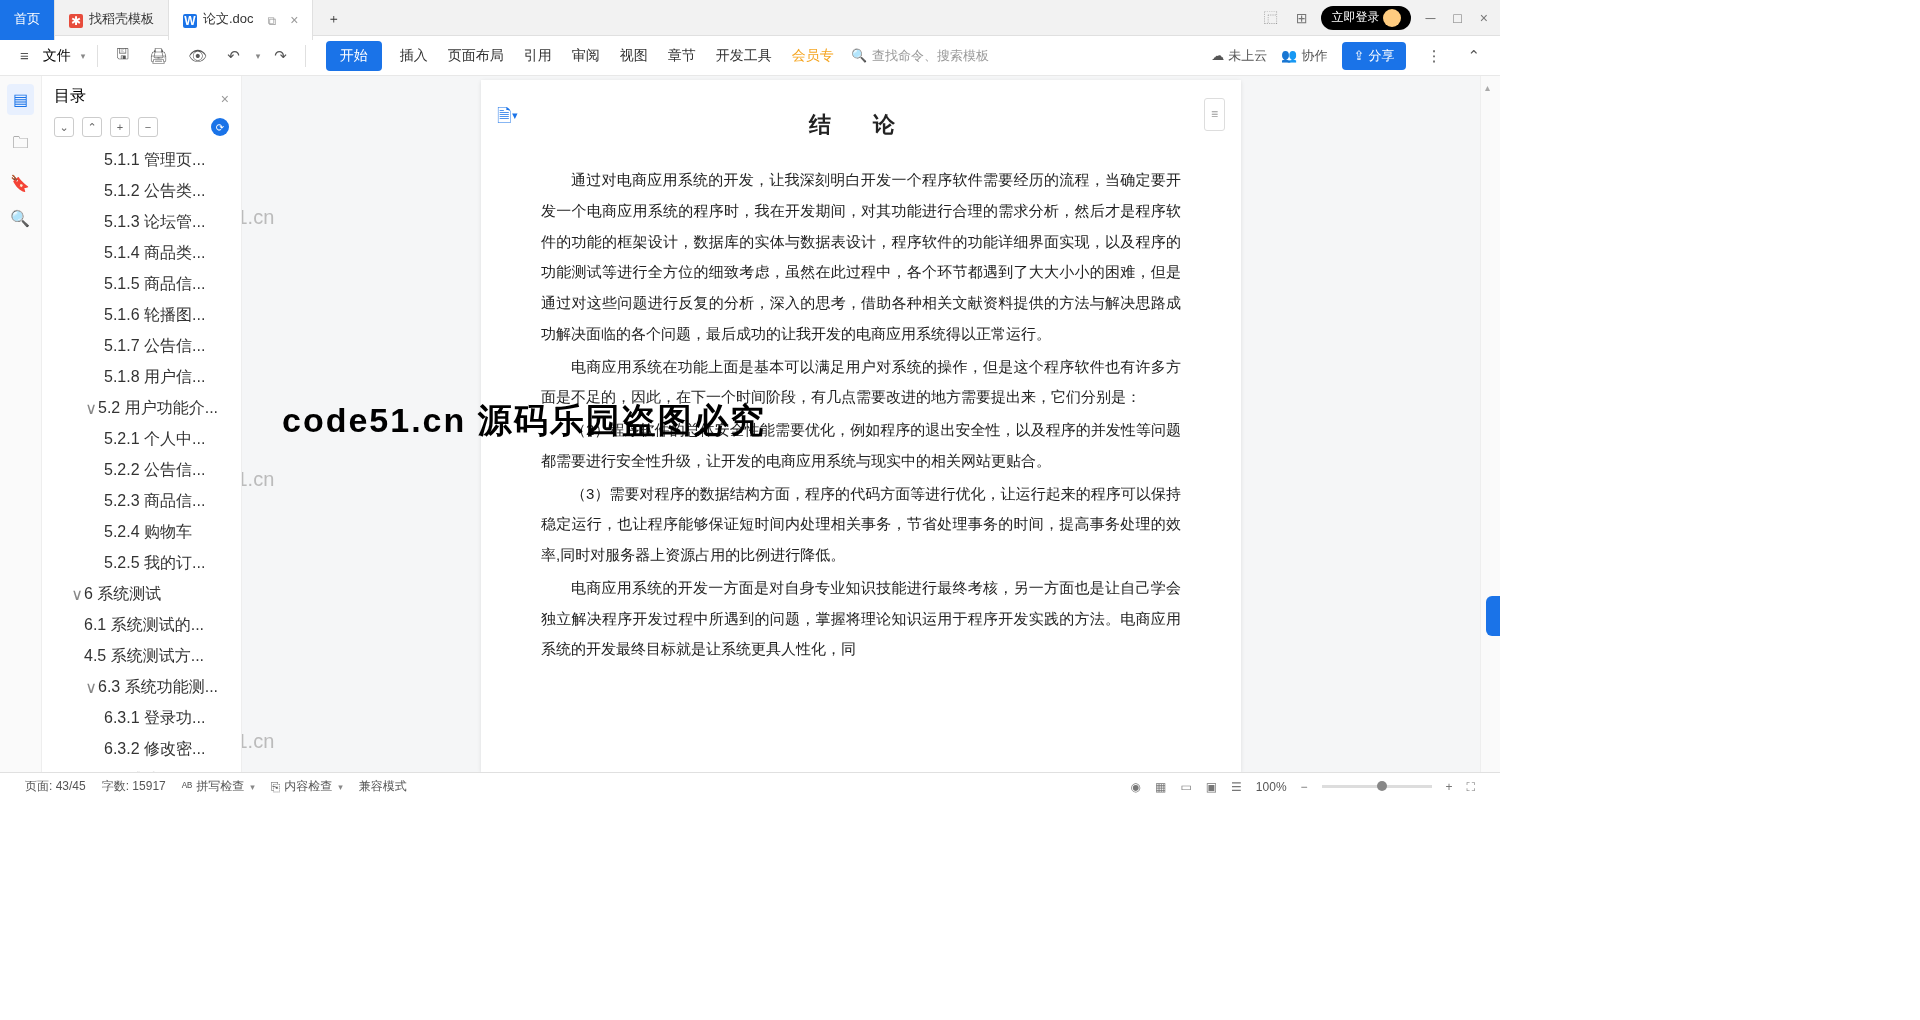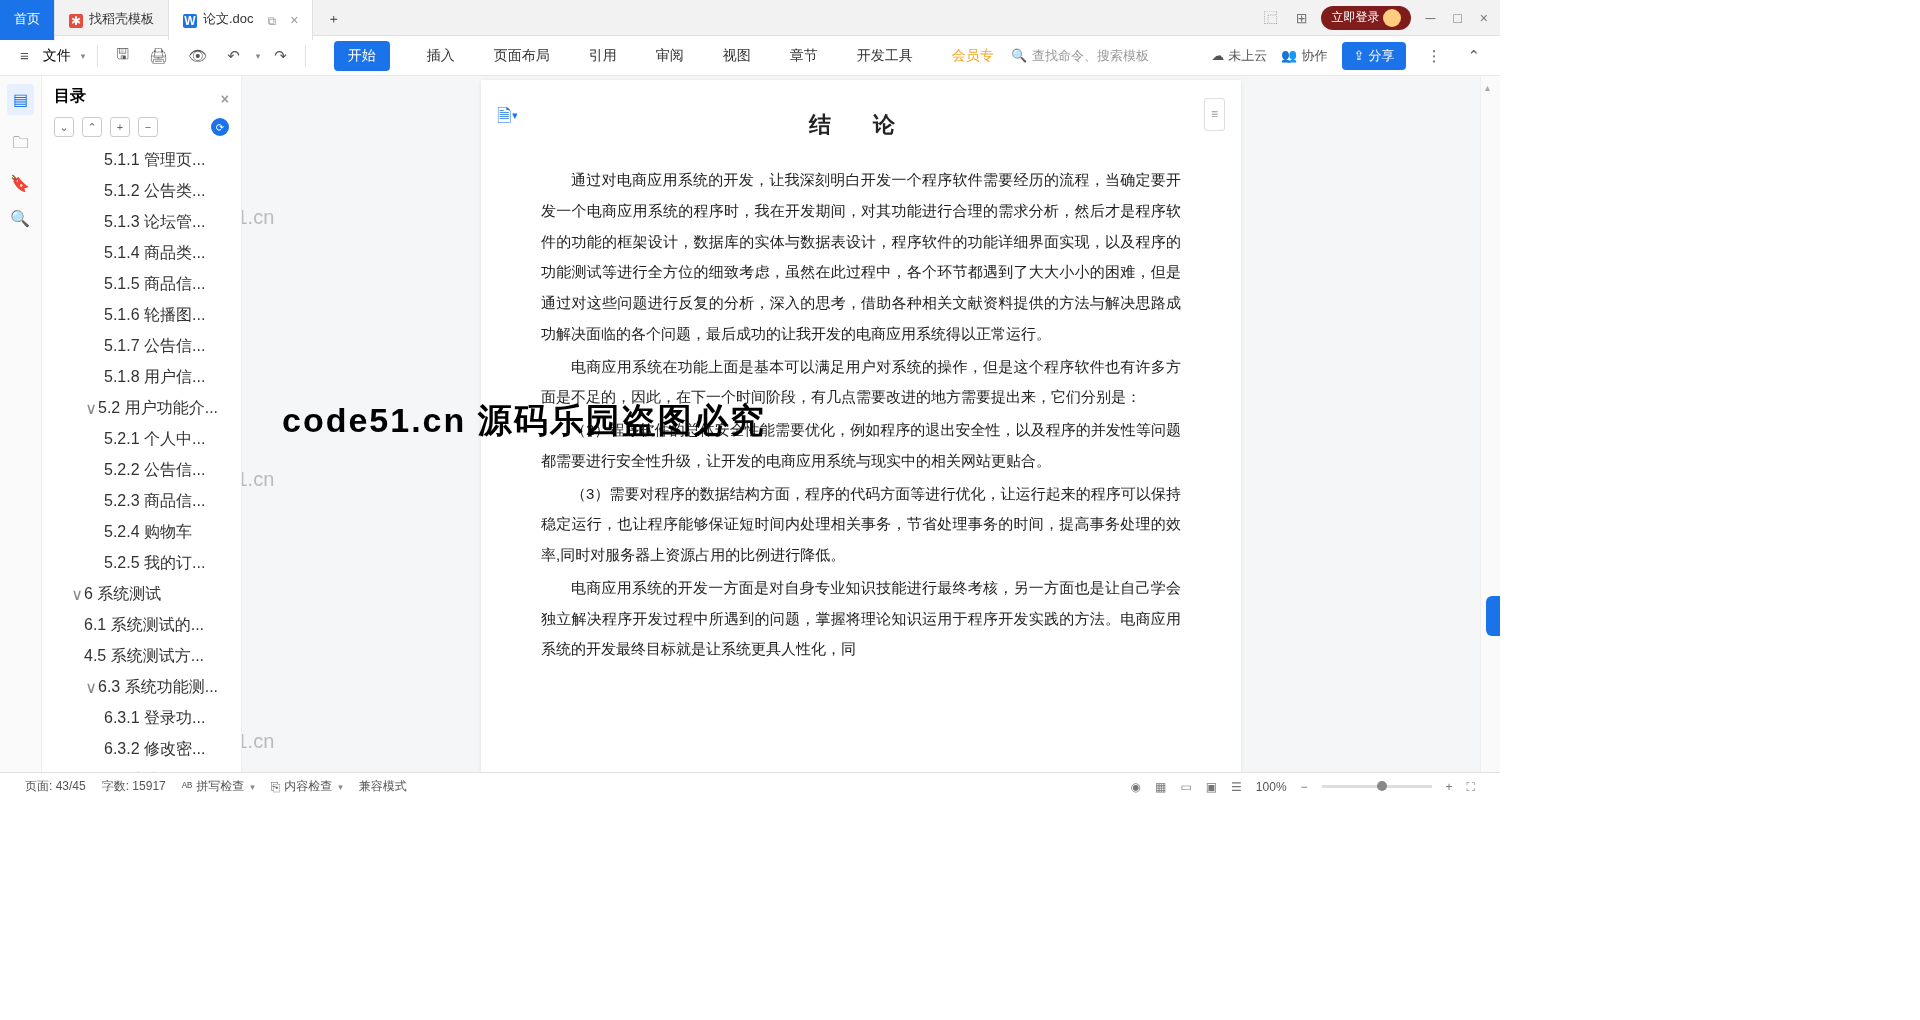--- a/index.html
+++ b/index.html
@@ -8,40 +8,40 @@
 .tab{height:44px;display:flex;align-items:flex-end;padding:12px 14px;font-size:13px;color:#333;gap:6px;border-right:1px solid #e0e0e0;cursor:pointer}
 .tab.home{background:#1a73e8;color:#fff;font-weight:500}
 .tab.active{background:#fff}
 .tab .ico{width:14px;height:14px;display:inline-flex;align-items:center;justify-content:center;font-size:12px}
 .tab .ico.red{background:#e74c3c;color:#fff;border-radius:2px}
 .tab .ico.blue{background:#1a73e8;color:#fff;border-radius:2px;font-weight:bold}
 .tab .close{margin-left:8px;color:#999;font-size:14px}
 .tab .cast{margin-left:8px;color:#999;font-size:12px}
 .tabbar-right{margin-left:auto;display:flex;align-items:center;gap:10px;padding-right:8px}
 .tb-ico{color:#777;font-size:14px;padding:4px;cursor:pointer}
-.login-btn{background:#7f1d1d;color:#fff;border-radius:14px;padding:3px 10px;font-size:12px;display:flex;align-items:center;gap:4px;cursor:pointer}
+.login-btn{background:#000000;color:#fff;border-radius:14px;padding:3px 10px;font-size:12px;display:flex;align-items:center;gap:4px;cursor:pointer}
 .login-ava{width:18px;height:18px;background:#ffcc80;border-radius:50%;display:inline-block}
 .ribbon{height:40px;display:flex;align-items:center;padding:0 14px;gap:8px;border-bottom:1px solid #e8e8e8}
 .rib-ico{color:#555;padding:4px 6px;font-size:15px;cursor:pointer}
 .rib-sep{width:1px;height:22px;background:#e0e0e0;margin:0 4px}
-.rib-menu{display:flex;gap:35px;margin-left:16px}
+.rib-menu{display:flex;gap:16px;margin-left:8px}
 .rib-item{font-size:14px;color:#333;padding:6px 2px;cursor:pointer}
 .rib-item.active{background:#1a73e8;color:#fff;border-radius:4px;padding:6px 14px}
 .rib-item.member{color:#f5a623}
 .rib-search{display:flex;align-items:center;color:#999;font-size:13px;margin-left:8px}
 .rib-search .mag{margin-right:4px}
 .rib-right{margin-left:auto;display:flex;align-items:center;gap:14px}
 .rib-cloud,.rib-collab{display:flex;align-items:center;gap:4px;font-size:13px;color:#555;cursor:pointer}
 .rib-share{background:#1a73e8;color:#fff;border-radius:4px;padding:5px 12px;font-size:13px;display:flex;align-items:center;gap:4px;cursor:pointer}
 .body{display:flex;height:calc(100% - 76px - 28px)}
 .rail{width:42px;background:#fafafa;border-right:1px solid #eee;display:flex;flex-direction:column;align-items:center;padding-top:8px;gap:16px}
 .rail-ico{color:#666;font-size:16px;cursor:pointer}
 .rail-ico.active{color:#1a73e8;background:#e8f0fe;padding:6px;border-radius:4px}
 .sidebar{width:200px;border-right:1px solid #eee;display:flex;flex-direction:column}
-.side-head{display:flex;align-items:flex-end;padding:10px 12px;font-size:16px;font-weight:700}
+.side-head{display:flex;align-items:flex-end;padding:10px 12px;font-size:16px;font-weight:400}
 .side-head .x{margin-left:auto;color:#999;font-size:14px;cursor:pointer}
 .side-tools{display:flex;gap:8px;padding:0 12px 8px;align-items:center}
 .side-tool{width:20px;height:20px;border:1px solid #ccc;border-radius:3px;display:flex;align-items:center;justify-content:center;font-size:11px;color:#666;cursor:pointer}
 .side-blue{margin-left:auto;width:18px;height:18px;background:#1a73e8;border-radius:50%;color:#fff;font-size:10px;display:flex;align-items:center;justify-content:center}
 .toc{flex:1;overflow:auto;font-size:16px;color:#333}
 .toc-item{padding:5px 8px 5px 0;cursor:pointer;display:flex;align-items:center;white-space:nowrap;overflow:hidden;text-overflow:ellipsis}
 .toc-item.sel{background:#eef4ff}
 .toc-item .arr{display:inline-block;width:14px;text-align:center;color:#888}
 .ind1{padding-left:62px}.ind2{padding-left:42px}.ind3{padding-left:28px}.ind4{padding-left:18px}
 .doc-area{flex:1;background:#f5f6f7;overflow:auto;position:relative;display:flex;justify-content:center}

